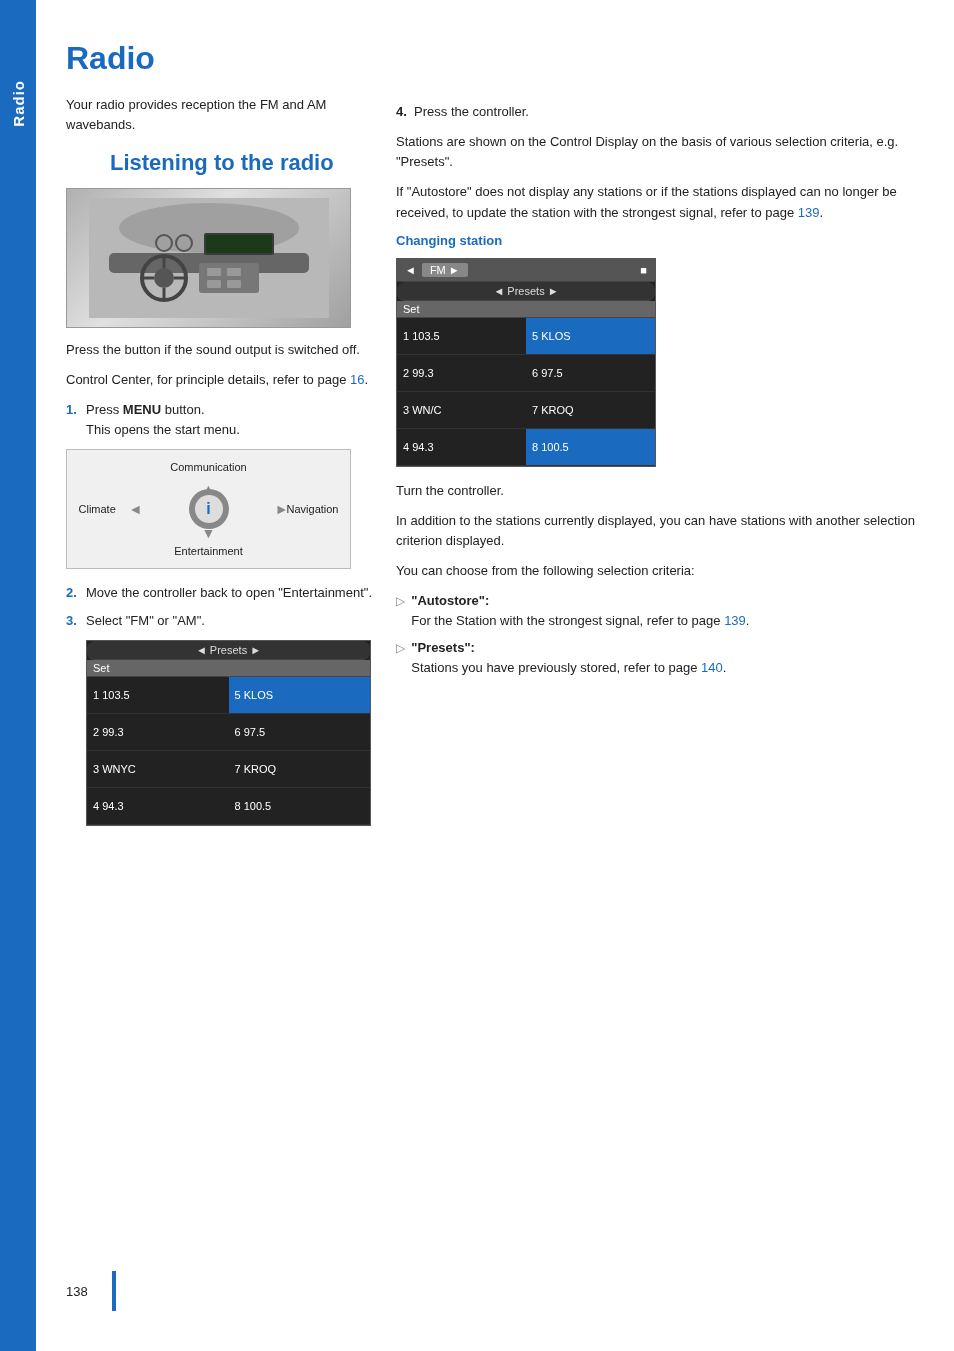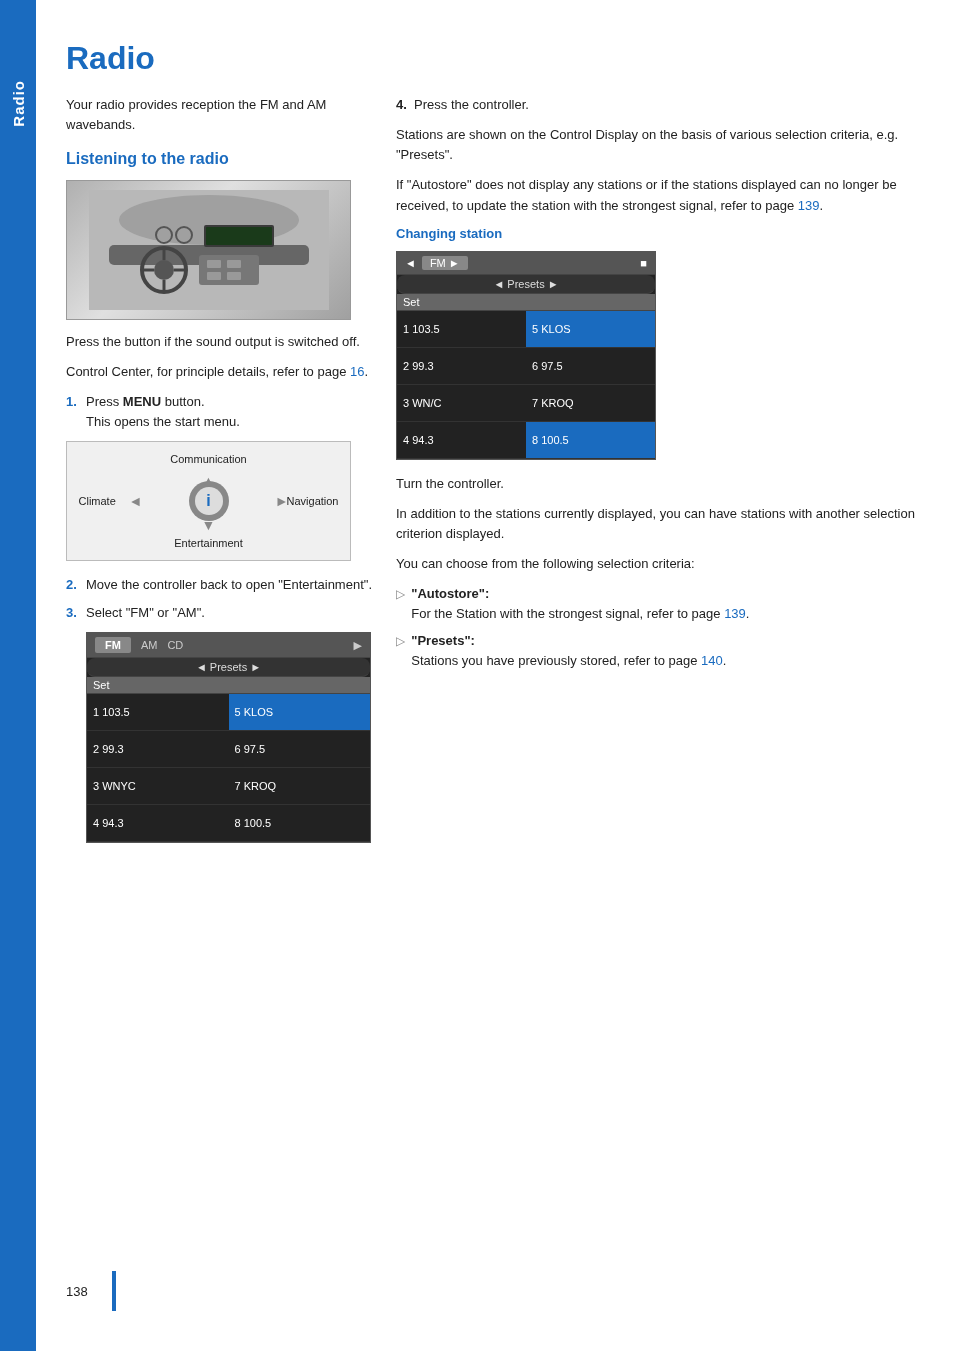--- a/index.html
+++ b/index.html
@@ -52,36 +52,38 @@
       display: flex;
       flex: 1;
     }
 
     .left-col {
       flex: 1;
       max-width: 330px;
     }
     .right-col {
       flex: 1;
+      margin-top: 7px;
     }
 
     
     .page-title {
       font-size: 32px;
       font-weight: bold;
       color: #1a6bbf;
       margin-bottom: 18px;
     }
 
     
     .section-heading {
-      font-size: 16px;
+      font-size: 22px;
       font-weight: bold;
       color: #1a6bbf;
       margin-bottom: 12px;
+      margin-left: 44px;
     }
 
     .subsection-heading {
       font-size: 13px;
       font-weight: bold;
       color: #1a6bbf;
       margin-bottom: 8px;
     }
 
     
@@ -386,26 +388,20 @@
             <span class="list-content">Move the controller back to open "Entertainment".</span>
           </li>
           <li>
             <span class="list-number">3.</span>
             <span class="list-content">Select "FM" or "AM".</span>
           </li>
         </ol>
 
         <div class="fm-screen" style="margin-left:20px; margin-top:10px;">
 
-          <div class="fm-screen-row" style="background:#555; justify-content:flex-start; gap:10px; padding:4px 8px;">
-            <span style="background:#888; padding:2px 10px; border-radius:2px; font-weight:bold; color:#fff;">FM</span>
-            <span style="color:#ccc;">AM</span>
-            <span style="color:#ccc;">CD</span>
-            <span style="margin-left:auto; color:#ccc;">▶</span>
-          </div>
           <div class="fm-screen-row presets-row" style="background:#333; justify-content:center; padding:3px;">
             <span style="color:#ddd; font-size:11px;">◄ Presets ►</span>
           </div>
           <div class="fm-screen-row set-row" style="background:#666; padding:2px 6px;">
             <span style="color:#fff; font-size:11px;">Set</span>
           </div>
           <div class="fm-screen-data">
             <div class="fm-cell">1 103.5</div>
             <div class="fm-cell highlight">5 KLOS</div>
             <div class="fm-cell">2 99.3</div>

